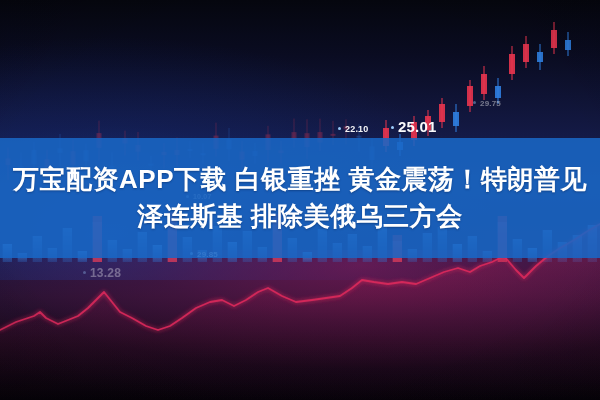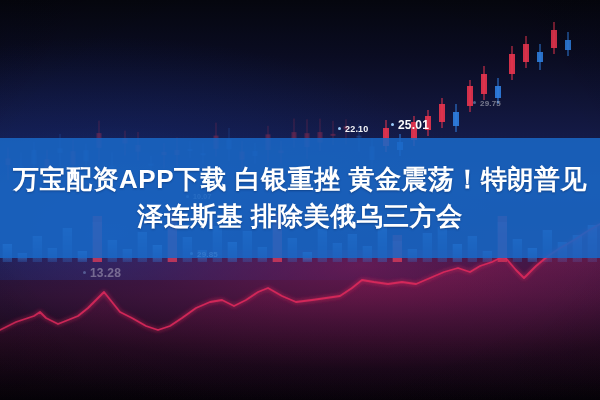--- a/index.html
+++ b/index.html
@@ -288,21 +288,21 @@
 
       <path id="trend-area" fill="url(#magentaFill)" stroke="none" d="M0 330 L16 322 L34 316 L40 312 L46 318 L58 324 L68 320 L78 316 L88 308 L96 300 L104 292 L112 302 L120 312 L132 318 L146 326 L158 330 L170 326 L182 318 L196 308 L210 302 L222 300 L234 306 L246 300 L258 292 L268 288 L282 296 L296 302 L312 300 L326 298 L340 296 L352 288 L362 280 L374 282 L388 284 L402 282 L416 284 L430 278 L444 272 L458 268 L470 272 L480 266 L492 262 L504 256 L516 270 L524 278 L536 266 L548 256 L560 248 L574 240 L586 232 L600 224 L600 400 L0 400 Z"></path>
       <path id="trend-line" fill="none" stroke="#e0295c" stroke-width="1.8" stroke-linejoin="round" stroke-linecap="round" opacity="0.9" filter="url(#softGlow)" d="M0 330 L16 322 L34 316 L40 312 L46 318 L58 324 L68 320 L78 316 L88 308 L96 300 L104 292 L112 302 L120 312 L132 318 L146 326 L158 330 L170 326 L182 318 L196 308 L210 302 L222 300 L234 306 L246 300 L258 292 L268 288 L282 296 L296 302 L312 300 L326 298 L340 296 L352 288 L362 280 L374 282 L388 284 L402 282 L416 284 L430 278 L444 272 L458 268 L470 272 L480 266 L492 262 L504 256 L516 270 L524 278 L536 266 L548 256 L560 248 L574 240 L586 232 L600 224"></path>
     </svg>
   </div>
 
   <div class="bg-vignette"></div>
 
   <div id="price-labels">
       <div class="price-label" style="left: 311px; top: 124px; font-size: 9px; opacity: 0.95; margin-left: 27px;"><span class="dot"></span><span>22.10</span></div>
-      <div class="price-label" style="left: 391px; top: 118px; font-size: 12px; opacity: 0.98;"><span class="dot"></span><span>25.01</span></div>
+      <div class="price-label" style="left: 391px; top: 118px; font-size: 15px; opacity: 0.98;"><span class="dot"></span><span>25.01</span></div>
       <div class="price-label" style="left: 473px; top: 99px; font-size: 8px; opacity: 0.42;"><span class="dot"></span><span>29.75</span></div>
       <div class="price-label" style="left: 186px; top: 193px; font-size: 7px; opacity: 0.5;"><span class="dot"></span><span>10.07</span></div>
       <div class="price-label" style="left: 190px; top: 250px; font-size: 8px; opacity: 0.85;"><span class="dot"></span><span>29.85</span></div>
       <div class="price-label" style="left: 83px; top: 266px; font-size: 12px; opacity: 0.33;"><span class="dot"></span><span>13.28</span></div>
     </div>
 
   <div class="banner">
     <div class="banner-line">万宝配资APP下载 白银重挫 黄金震荡！特朗普见</div>
     <div class="banner-line">泽连斯基 排除美俄乌三方会</div>
   </div>

